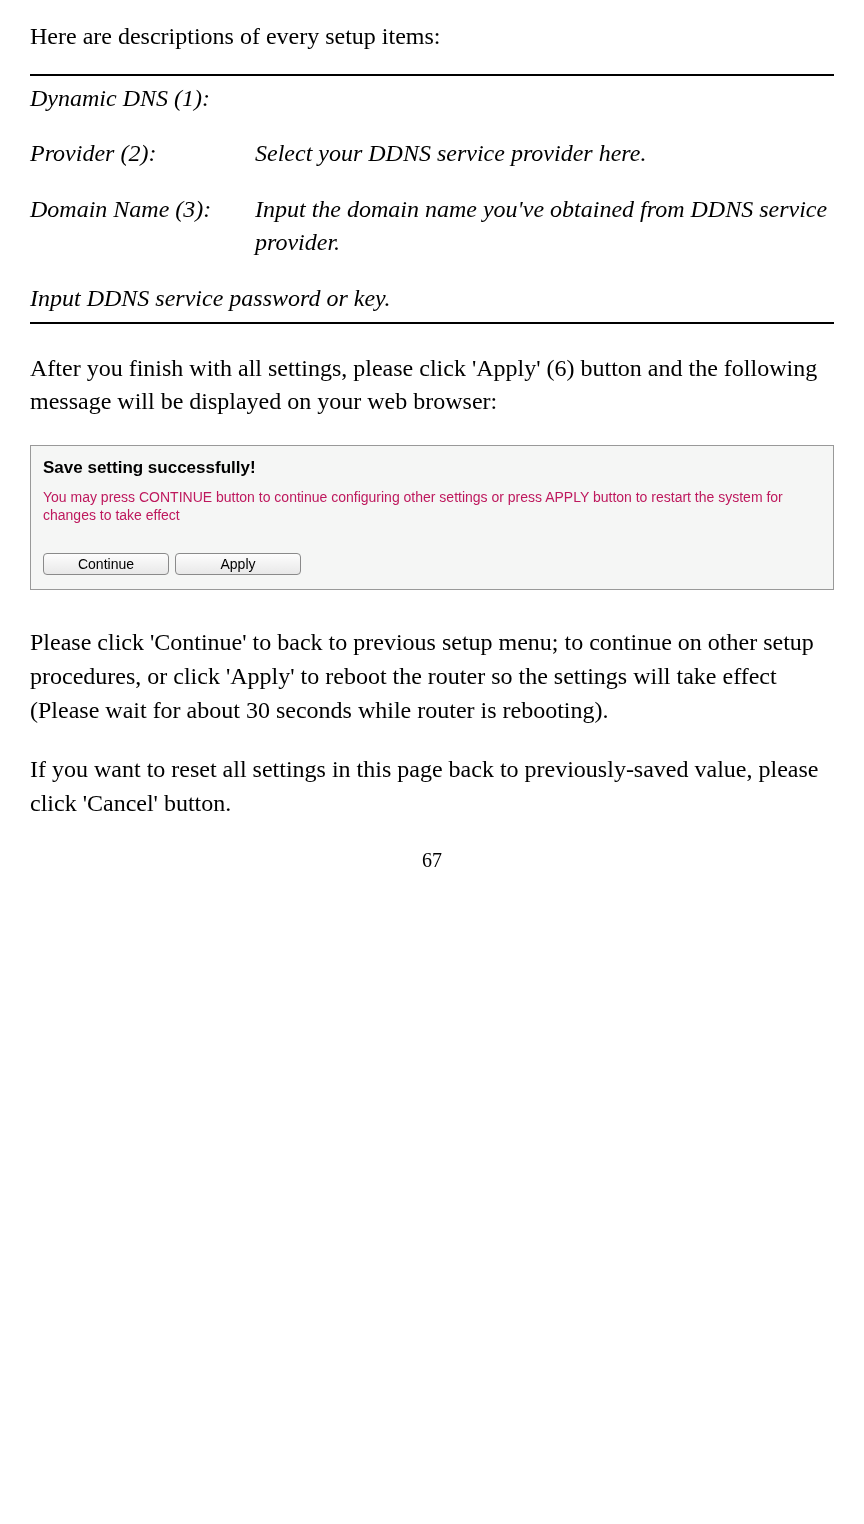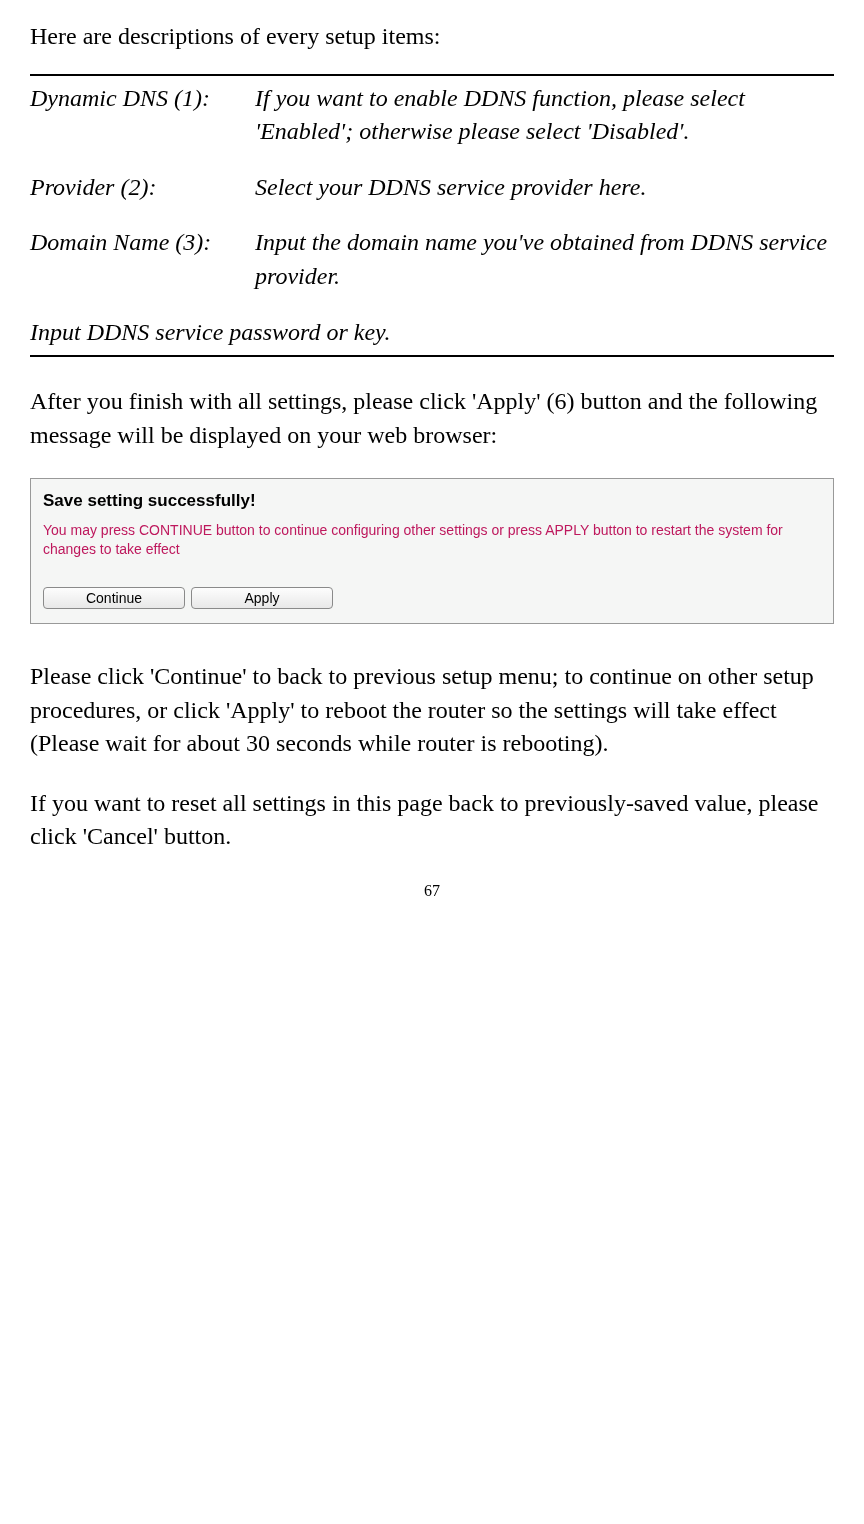--- a/index.html
+++ b/index.html
@@ -59,41 +59,40 @@
       line-height: 1.35;
     }
     .scr-buttons {
       display: flex;
       gap: 6px;
     }
     .scr-button {
       font-family: "Microsoft Sans Serif", Tahoma, sans-serif;
       font-size: 14px;
       padding: 2px 0;
-      width: 142px;
+      width: 126px;
       text-align: center;
       background: linear-gradient(#fdfdfd, #e8e8e8);
       border: 1px solid #8a8a8a;
       border-radius: 4px;
       color: #000;
     }
     .page-number {
       text-align: center;
-      font-size: 16px;
+      font-size: 20px;
     }
   </style>
 </head>
 <body>
 
 <div class="intro">Here are descriptions of every setup items:</div>
 
 <div class="def-table">
   <div class="def-row">
     <div class="def-term">Dynamic DNS (1):</div>
-    <div class="def-desc">If you want to enable DDNS function, please select 'Enabled'; otherwise please select 'Disabled'.</div>
   </div>
   <div class="def-row">
     <div class="def-term">Provider (2):</div>
     <div class="def-desc">Select your DDNS service provider here.</div>
   </div>
   <div class="def-row">
     <div class="def-term">Domain Name (3):</div>
     <div class="def-desc">Input the domain name you've obtained from DDNS service provider.</div>
   </div>
   <div class="def-row">

